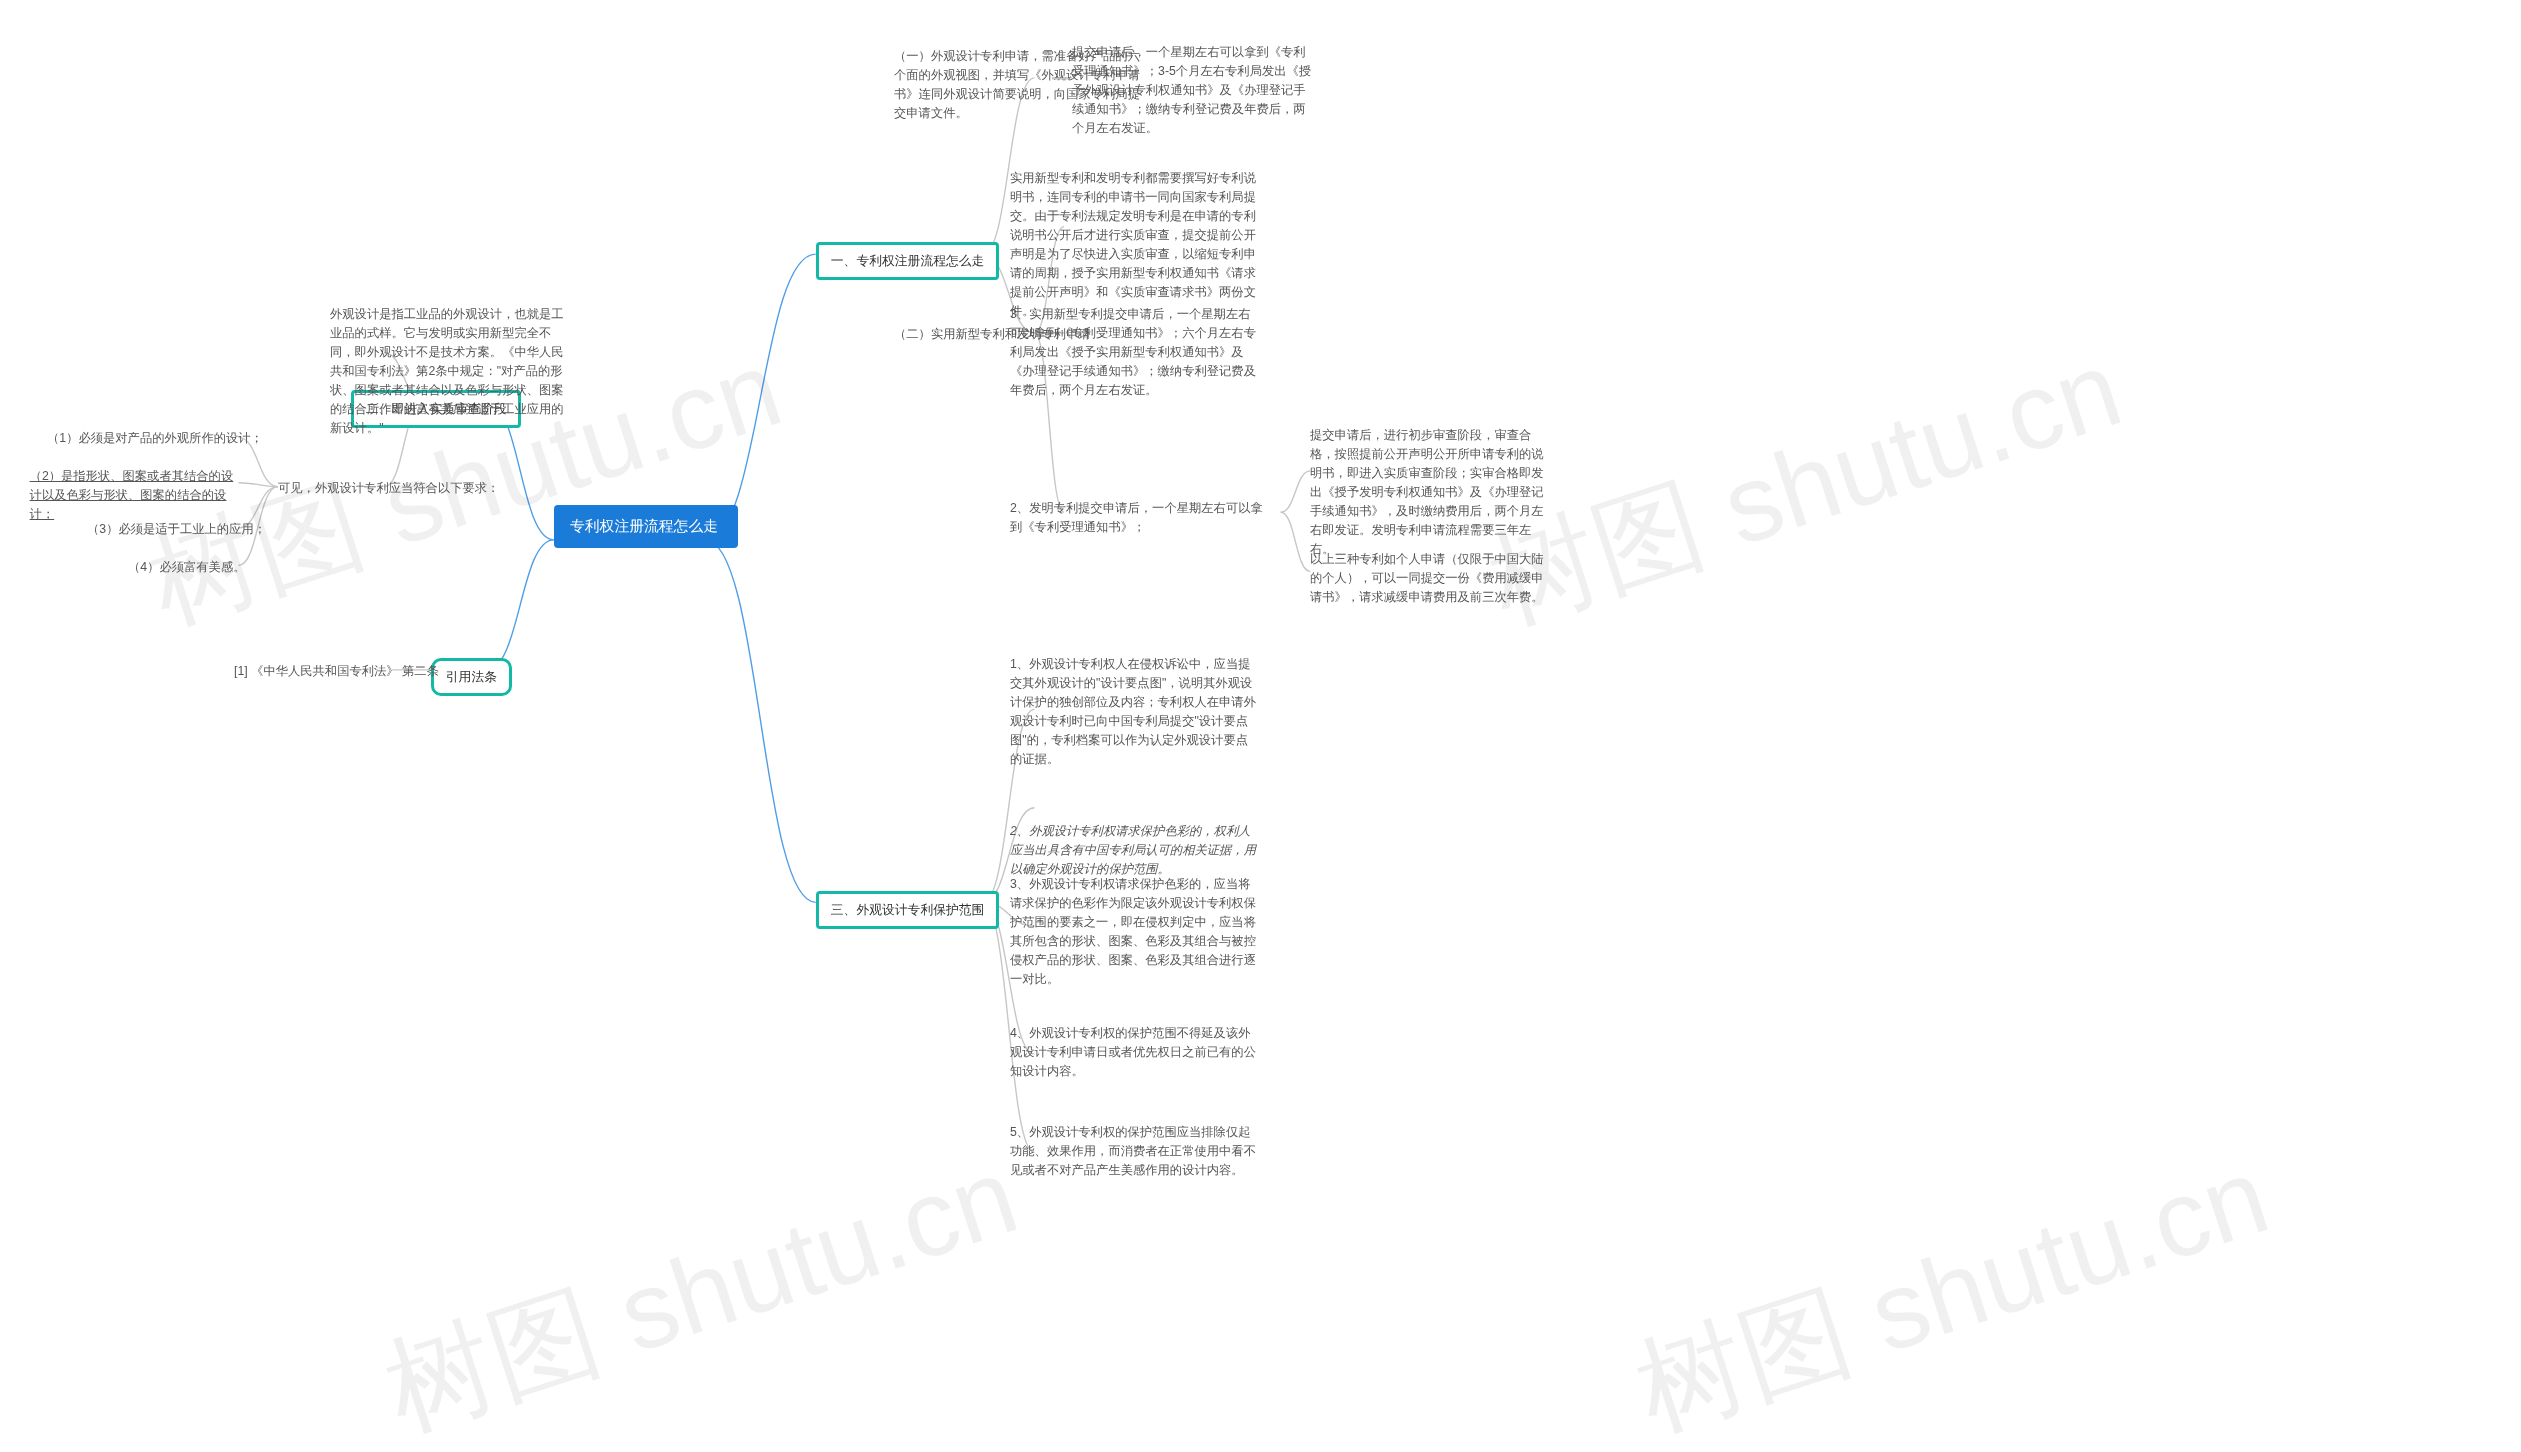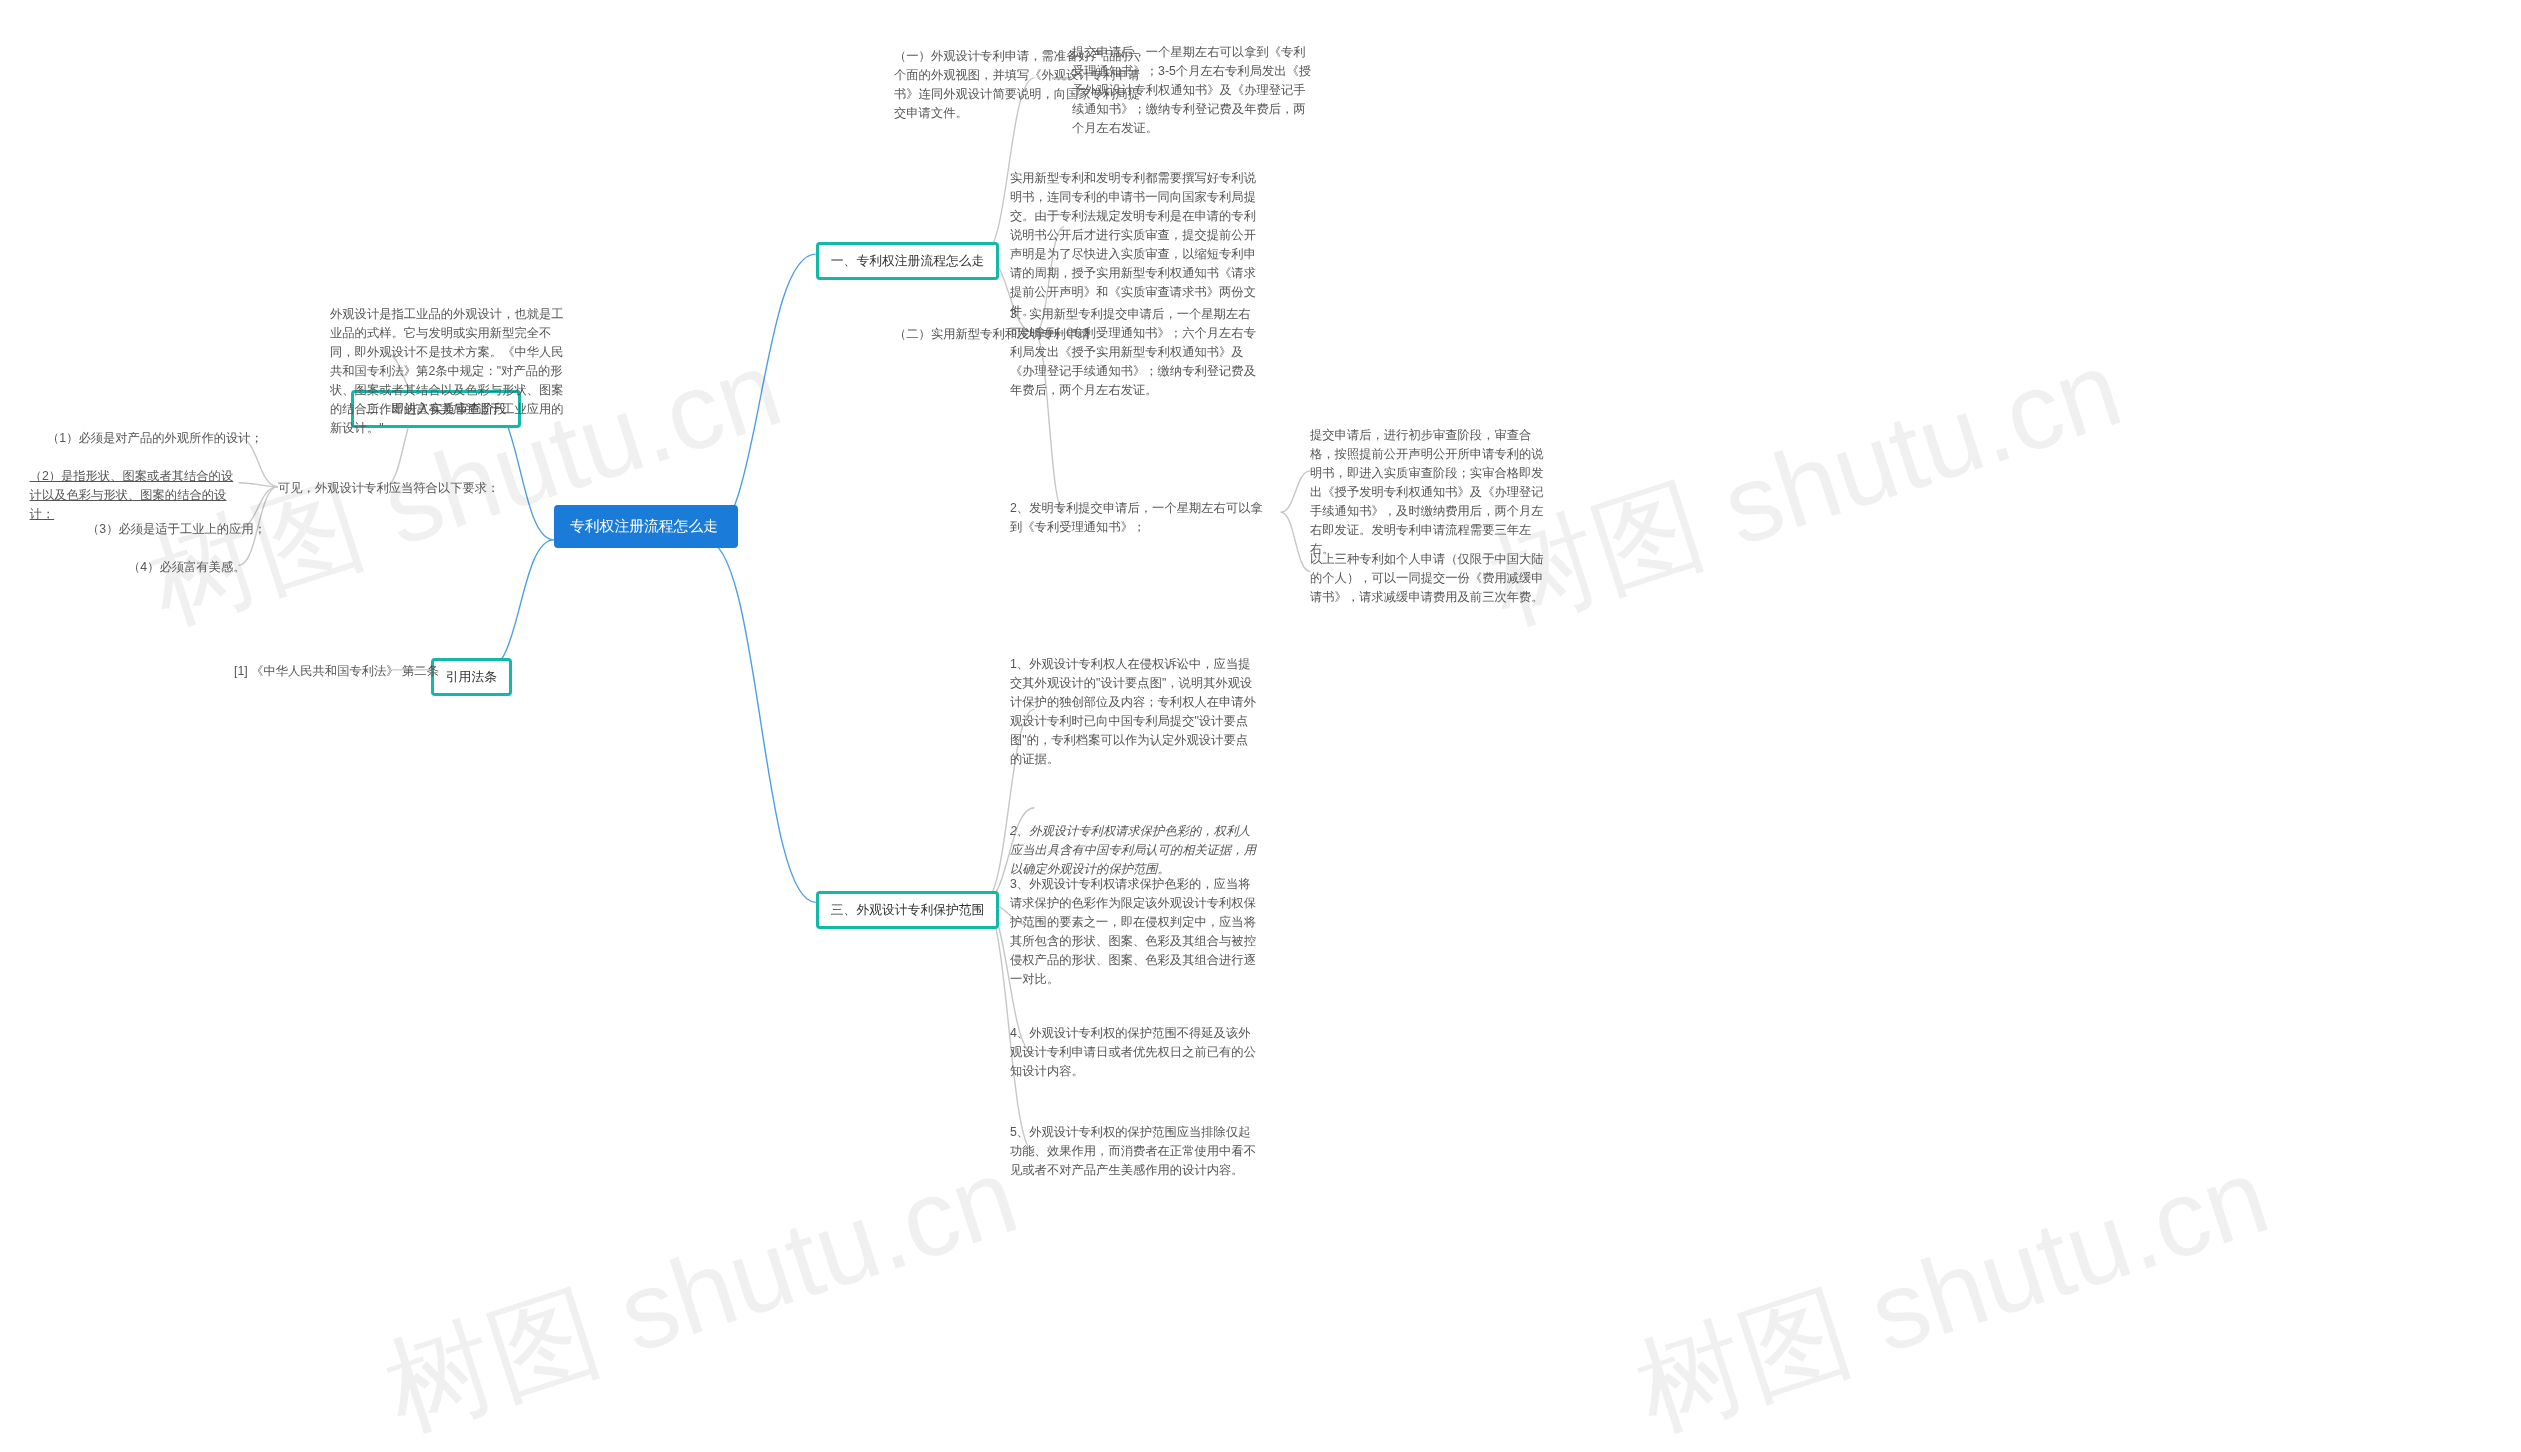--- a/index.html
+++ b/index.html
@@ -200,21 +200,21 @@
 <div class="node leaf" style="left:1010px; top:1123px; max-width:246px;">5、外观设计专利权的保护范围应当排除仅起功能、效果作用，而消费者在正常使用中看不见或者不对产品产生美感作用的设计内容。</div>
 
 <div class="node branch" style="left:351px; top:390px;">二、即进入实质审查阶段</div>
 <div class="node leaf" style="left:330px; top:305px; max-width:241px; text-align:left;">外观设计是指工业品的外观设计，也就是工业品的式样。它与发明或实用新型完全不同，即外观设计不是技术方案。《中华人民共和国专利法》第2条中规定："对产品的形状、图案或者其结合以及色彩与形状、图案的结合所作出的富有美感并适于工业应用的新设计。"</div>
 <div class="node leaf" style="left:278px; top:479px; text-align:right;">可见，外观设计专利应当符合以下要求：</div>
 <div class="node leaf" style="left:47px; top:429px; text-align:right;">（1）必须是对产品的外观所作的设计；</div>
 <div class="node leaf" style="left:29.6px; top:467px; max-width:212px; text-align:left;text-decoration:underline;">（2）是指形状、图案或者其结合的设计以及色彩与形状、图案的结合的设计；</div>
 <div class="node leaf" style="left:87px; top:520px; text-align:right;">（3）必须是适于工业上的应用；</div>
 <div class="node leaf" style="left:128px; top:558px; text-align:right;">（4）必须富有美感。</div>
 
-<div class="node branch" style="left:431px; top:658px;">引用法条</div>
+<div class="node branch" style="left:431px; top:658px;border-radius:10px;">引用法条</div>
 <div class="node leaf" style="left:234px; top:662px; text-align:left;">[1] 《中华人民共和国专利法》 第二条</div>
 
 <svg class="svg-layer" viewBox="0 0 2560 1475" width="2522" height="1453">
   <g stroke="#c6c6c6" stroke-width="1.4" fill="none">
     <path d="M 1068 80 L 1085 80"></path>
   </g>
 </svg>
 
 
 </body></html>

